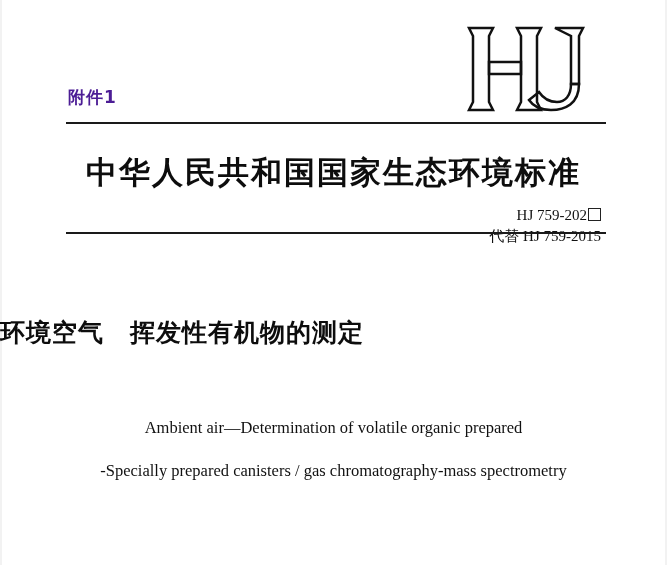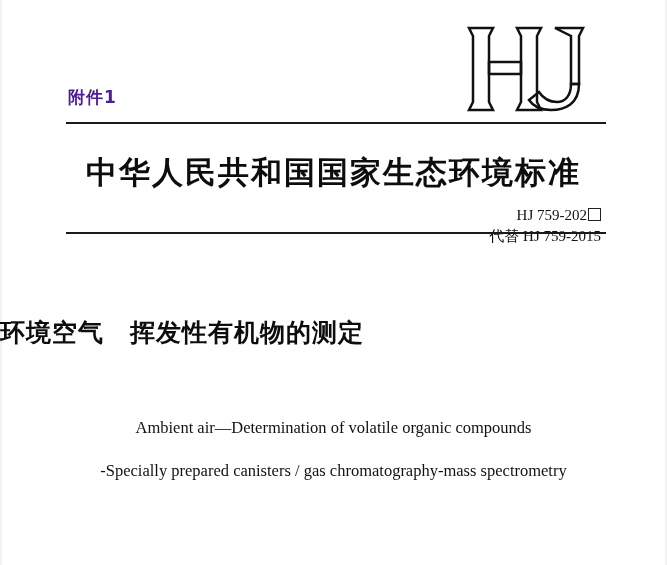--- a/index.html
+++ b/index.html
@@ -194,18 +194,18 @@
     </div>
     <div class="num-line">代替 HJ  759-2015</div>
   </div>
 
   <div class="rule rule-bottom"></div>
 
   <div class="doc-title">
     <span>环境空气</span><span class="gap"></span><span>挥发性有机物的测定</span>
   </div>
 
-  <div class="en-title en-title-1">Ambient air—Determination of volatile organic compounds</div>
+  <div class="en-title en-title-1">Ambient air—Determination of volatile organic prepared</div>
 
   <div class="en-title en-title-2">-Specially prepared canisters / gas chromatography-mass spectrometry</div>
 
 
 </div>
 
 </body></html>

